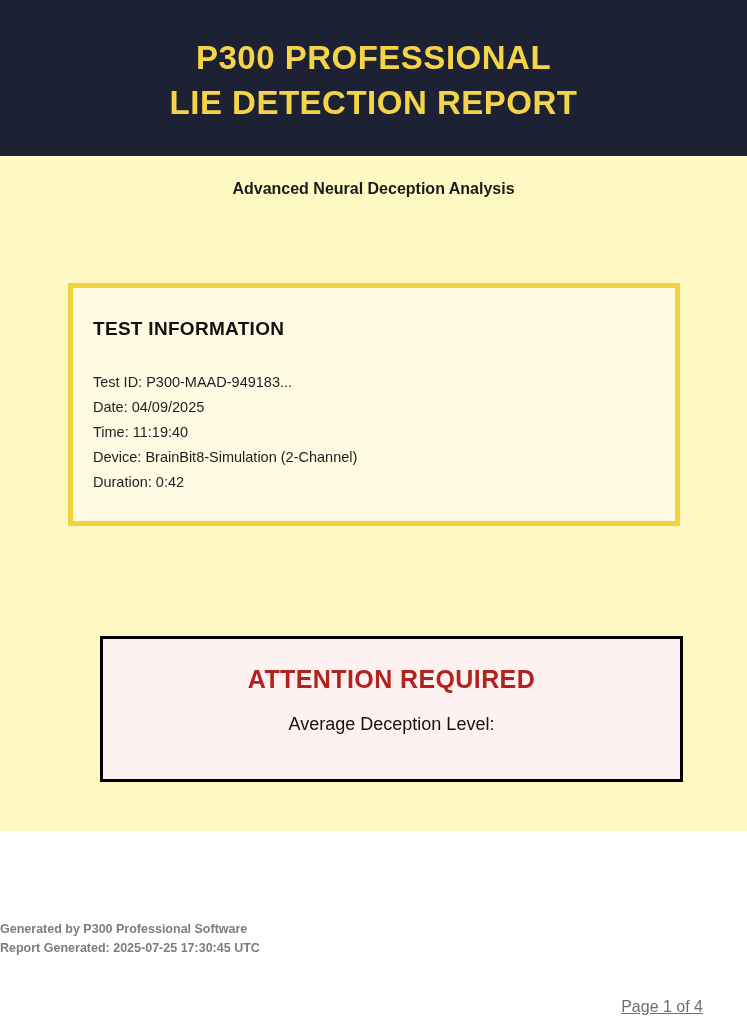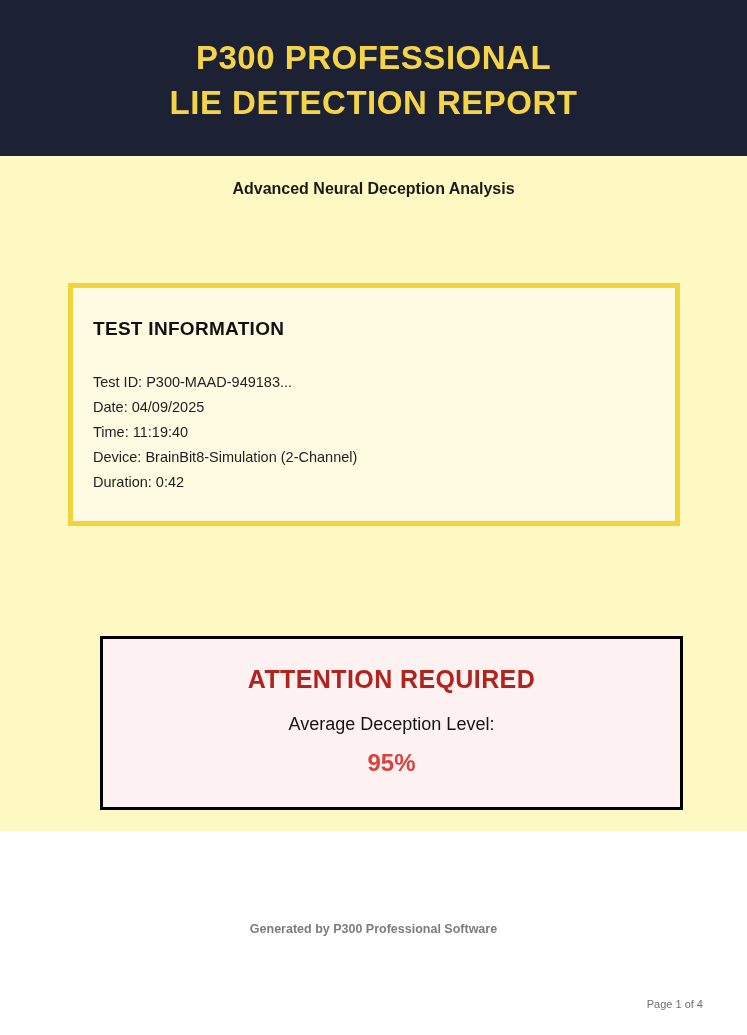--- a/index.html
+++ b/index.html
@@ -109,34 +109,35 @@
     font-weight: bold;
     color: #d9433d;
   }
 
   
   .footer {
     position: absolute;
     left: 0;
     right: 0;
     top: 920px;
-    text-align: center;
+    text-align: left;
   }
   .footer-line {
     font-size: 12.5px;
     font-weight: bold;
     color: #7c7c7c;
     line-height: 19px;
   }
   .page-number {
     position: absolute;
     right: 44px;
     top: 998px;
-    font-size: 11px;
+    font-size: 16px;
     color: #6f6f6f;
+    text-decoration: underline;
   }
 </style>
 </head>
 <body>
 
 <div class="page">
 
   <div class="header-band">
     <div class="header-title-line">P300 PROFESSIONAL</div>
     <div class="header-title-line">LIE DETECTION REPORT</div>
@@ -149,22 +150,22 @@
     <div class="info-line">Test ID: P300-MAAD-949183...</div>
     <div class="info-line">Date: 04/09/2025</div>
     <div class="info-line">Time: 11:19:40</div>
     <div class="info-line">Device: BrainBit8-Simulation (2-Channel)</div>
     <div class="info-line">Duration: 0:42</div>
   </div>
 
   <div class="alert-box">
     <div class="alert-title">ATTENTION REQUIRED</div>
     <div class="alert-label">Average Deception Level:</div>
-    <div class="alert-value">95%</div>
   </div>
 
   <div class="footer">
     <div class="footer-line">Generated by P300 Professional Software</div>
+    <div class="footer-line">Report Generated: 2025-07-25 17:30:45 UTC</div>
   </div>
 
   <div class="page-number">Page 1 of 4</div>
 
 </div>
 
 </body></html>

